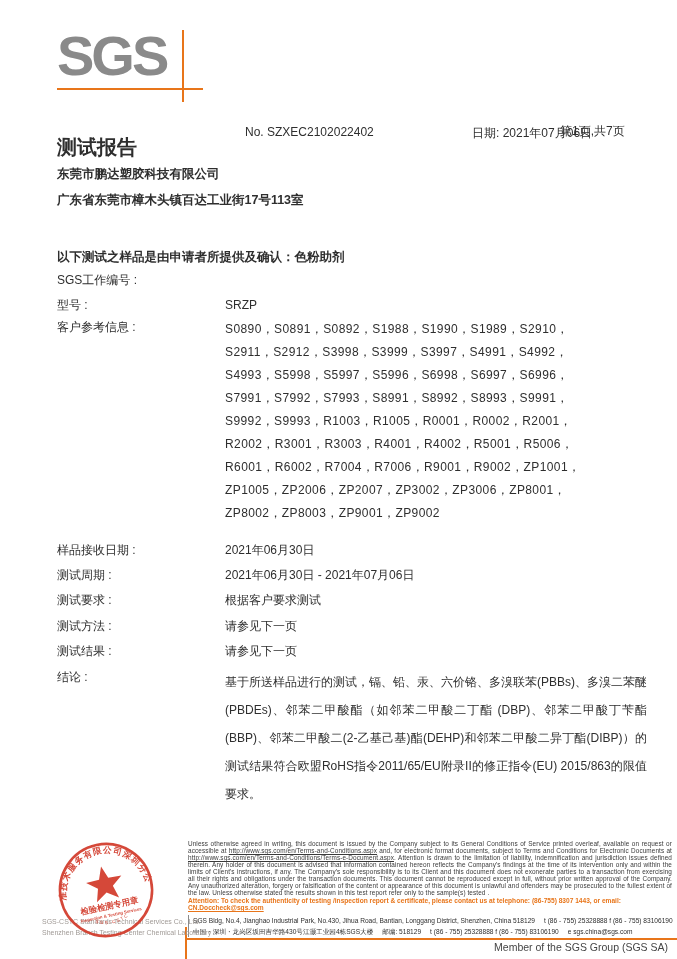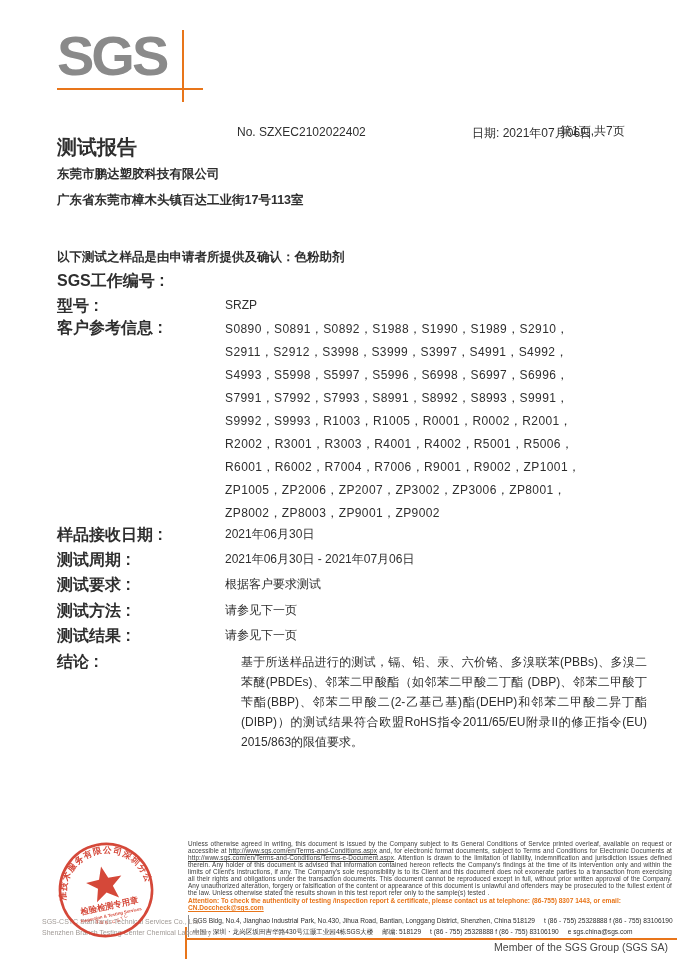--- a/index.html
+++ b/index.html
@@ -9,37 +9,37 @@
   }
   
   .logo-text{
     position:absolute;left:57px;top:28px;font-size:56px;line-height:56px;
     font-weight:bold;color:#8a8a8a;letter-spacing:-3px;
   }
   .logo-hline{position:absolute;left:57px;top:88px;width:146px;height:2px;background:#e8751a;}
   .logo-vline{position:absolute;left:182px;top:30px;width:2px;height:72px;background:#e8751a;}
   .title-row{position:absolute;left:57px;top:122px;width:580px;height:20px;}
   .doc-title{position:absolute;left:0;top:12px;font-size:20px;font-weight:bold;}
-  .report-no{position:absolute;left:180px;top:3px;font-size:12px;text-align:center;}
+  .report-no{position:absolute;left:188px;top:3px;font-size:12px;text-align:center;}
   .report-date{position:absolute;left:367px;top:3px;font-size:12px;margin-left:48px;}
   .report-page{position:absolute;left:503px;top:1px;font-size:12px;}
   
   .company-block{position:absolute;left:57px;top:161px;font-size:12.5px;font-weight:bold;line-height:26px;}
   
   .statement{position:absolute;left:57px;top:249px;font-size:12.5px;font-weight:bold;}
   .fields{position:absolute;left:57px;top:271px;width:590px;}
   .frow{display:flex;align-items:flex-start;margin-bottom:6px;}
-  .flabel{flex:0 0 168px;font-size:16px;font-weight:bold;line-height:19px;}
+  .flabel{flex:0 0 168px;font-size:12px;font-weight:normal;line-height:19px;}
   .fvalue{flex:1;font-size:12px;line-height:19px;}
   .frow.r-model{margin-bottom:3px;}
   .codes-line{font-size:12px;line-height:23px;letter-spacing:0.4px;}
-  .frow.r-codes{margin-bottom:0;}
+  .frow.r-codes{margin-bottom:16px;}
   .frow.r-method{margin-bottom:7px;}
   .frow.r-result{margin-bottom:6px;}
-  .conclusion{width:424px;line-height:20px;text-align:justify;margin-left:16px;}
+  .conclusion{width:424px;line-height:28px;text-align:justify;}
   
   .stamp{position:absolute;left:56px;top:840px;width:100px;height:100px;transform:rotate(-12deg);opacity:.93;z-index:3;}
   .lab-lines{position:absolute;left:42px;top:916px;width:180px;z-index:2;color:#a09a96;font-size:7px;line-height:11px;}
   .footer-right{position:absolute;left:188px;top:840px;width:484px;}
   .legal{font-size:6.4px;line-height:7px;text-align:justify;color:#3a3a3a;letter-spacing:0.1px;}
   .legal a,.legal .u{text-decoration:underline;color:#3a3a3a;}
   .attention{font-size:6.6px;line-height:7.4px;color:#e8751a;font-weight:bold;margin-top:1px;}
   .attention .u{text-decoration:underline;}
   .addr-block{margin-top:3px;border-left:1px solid #8b8b8b;padding-left:4px;}
   .addr-line{display:flex;gap:9px;white-space:nowrap;font-size:6.6px;line-height:11px;color:#2e2e2e;}

